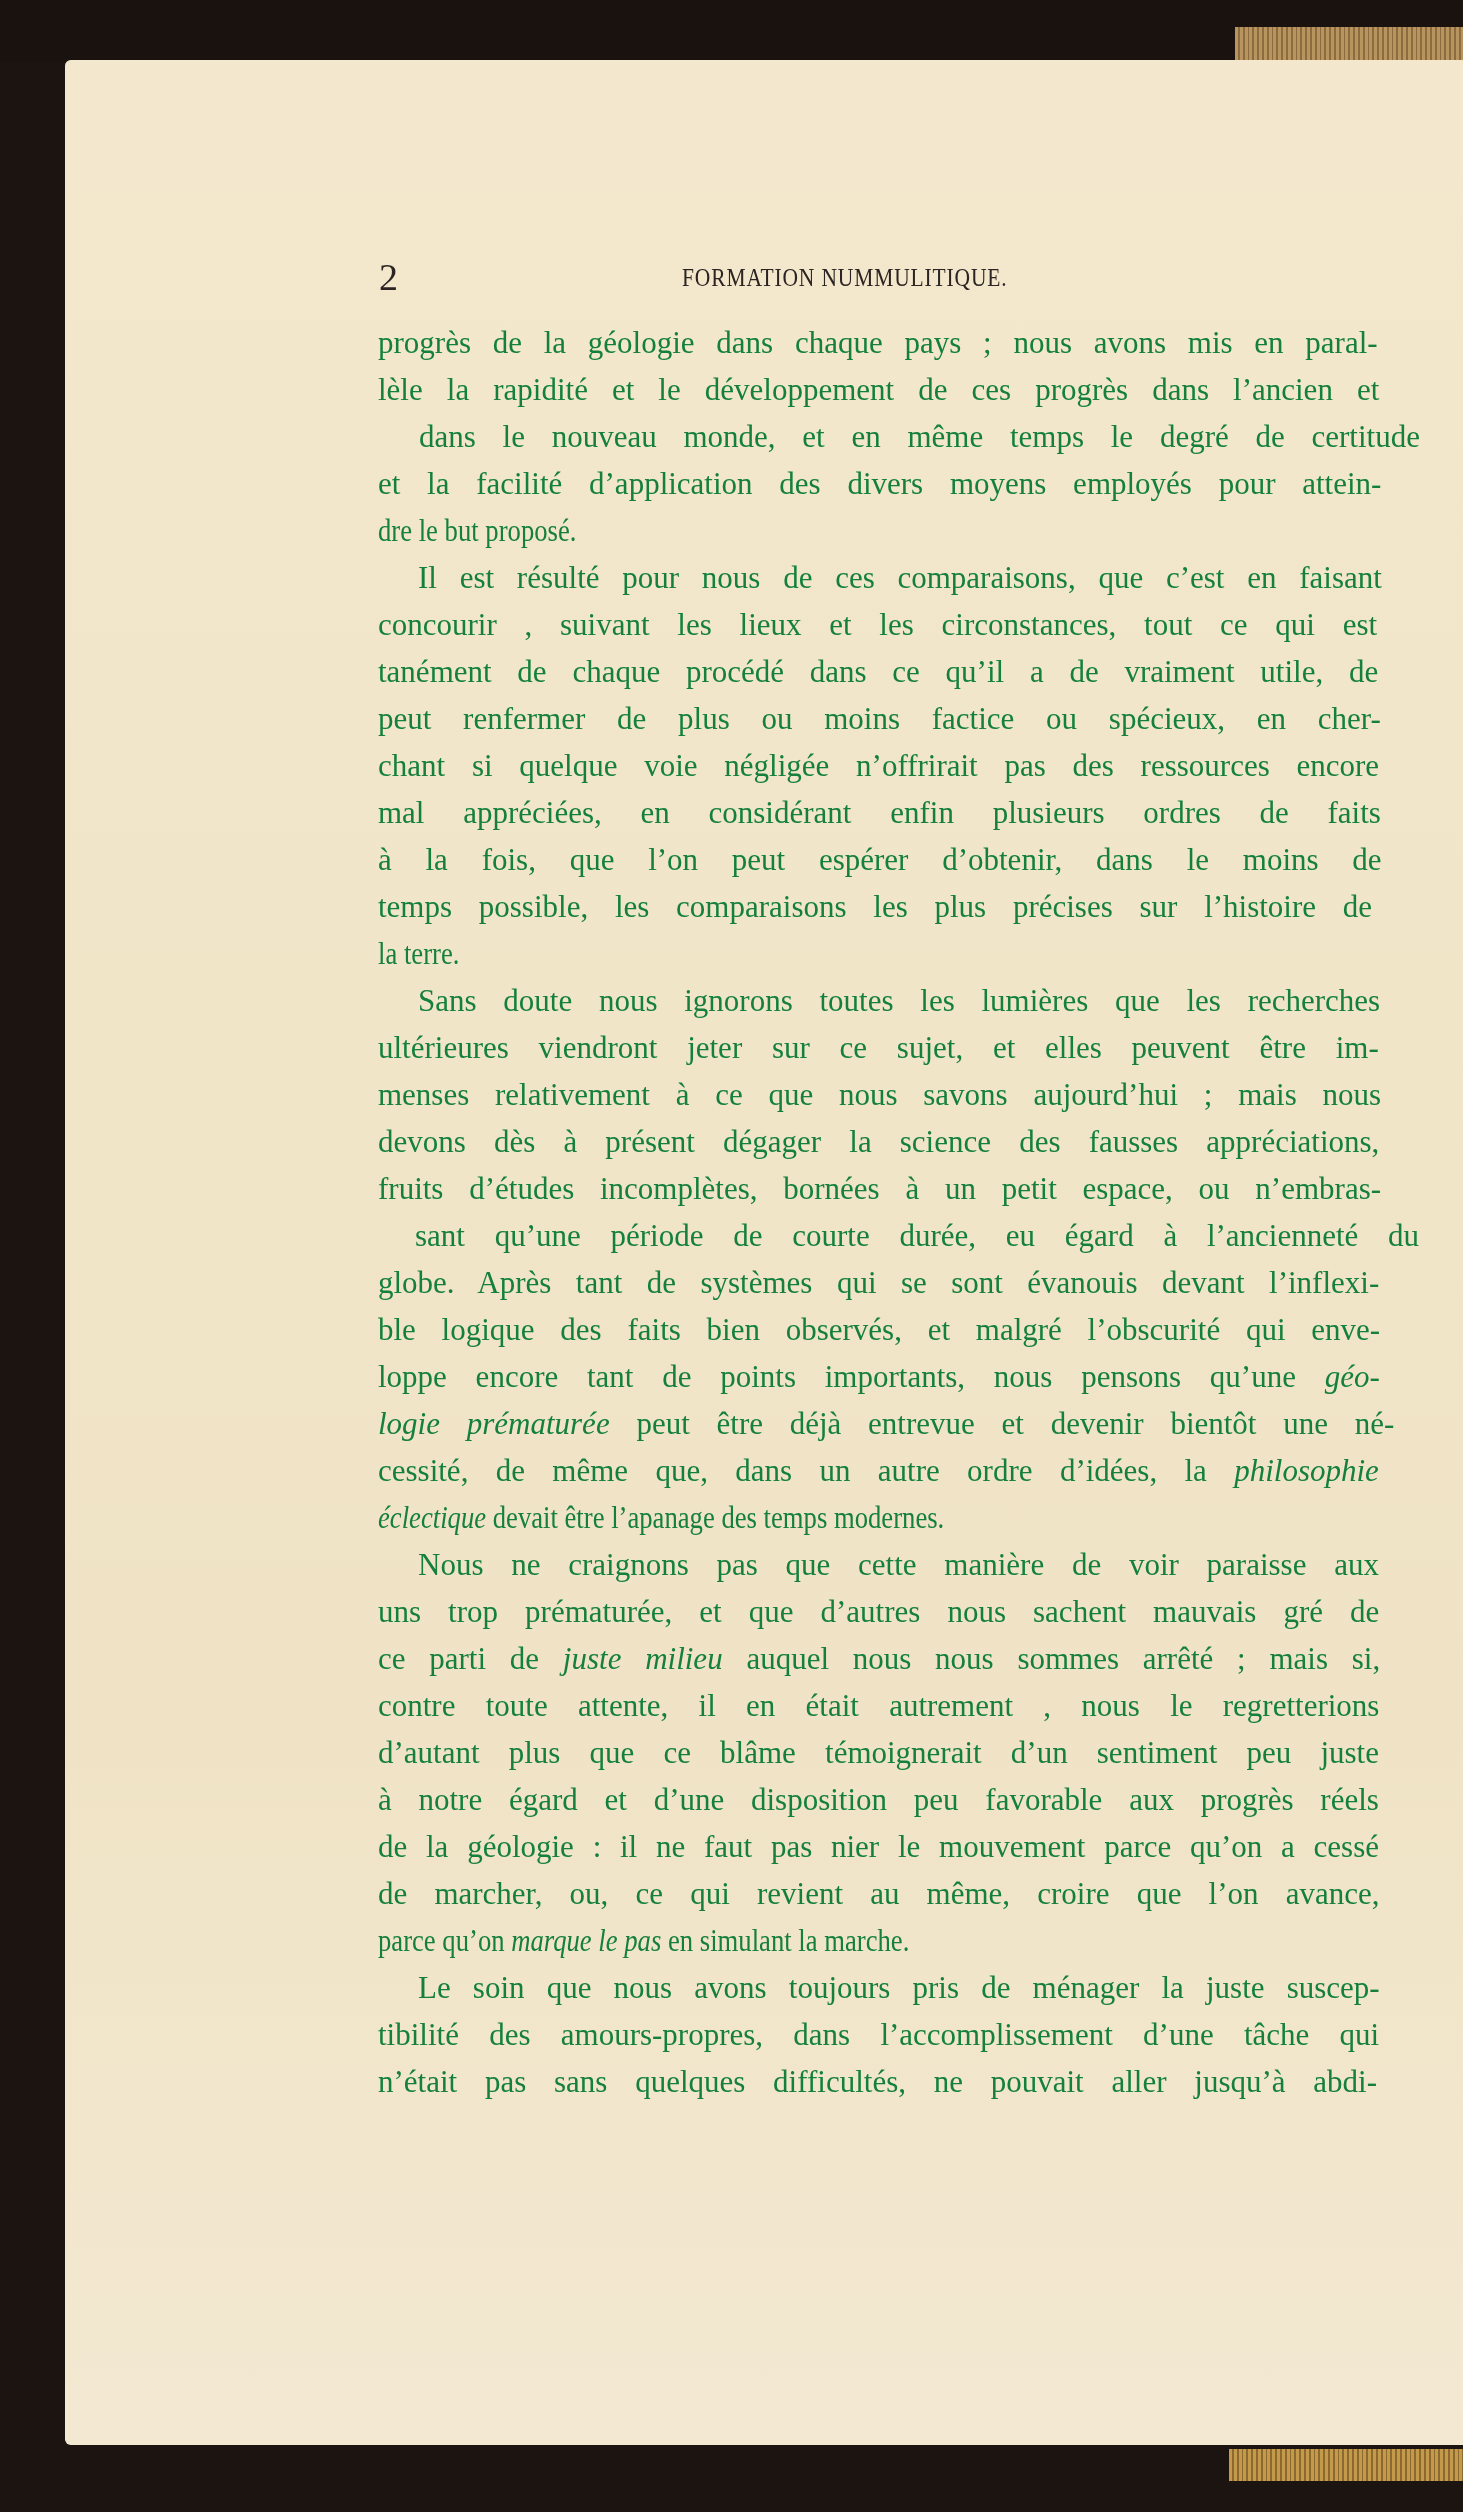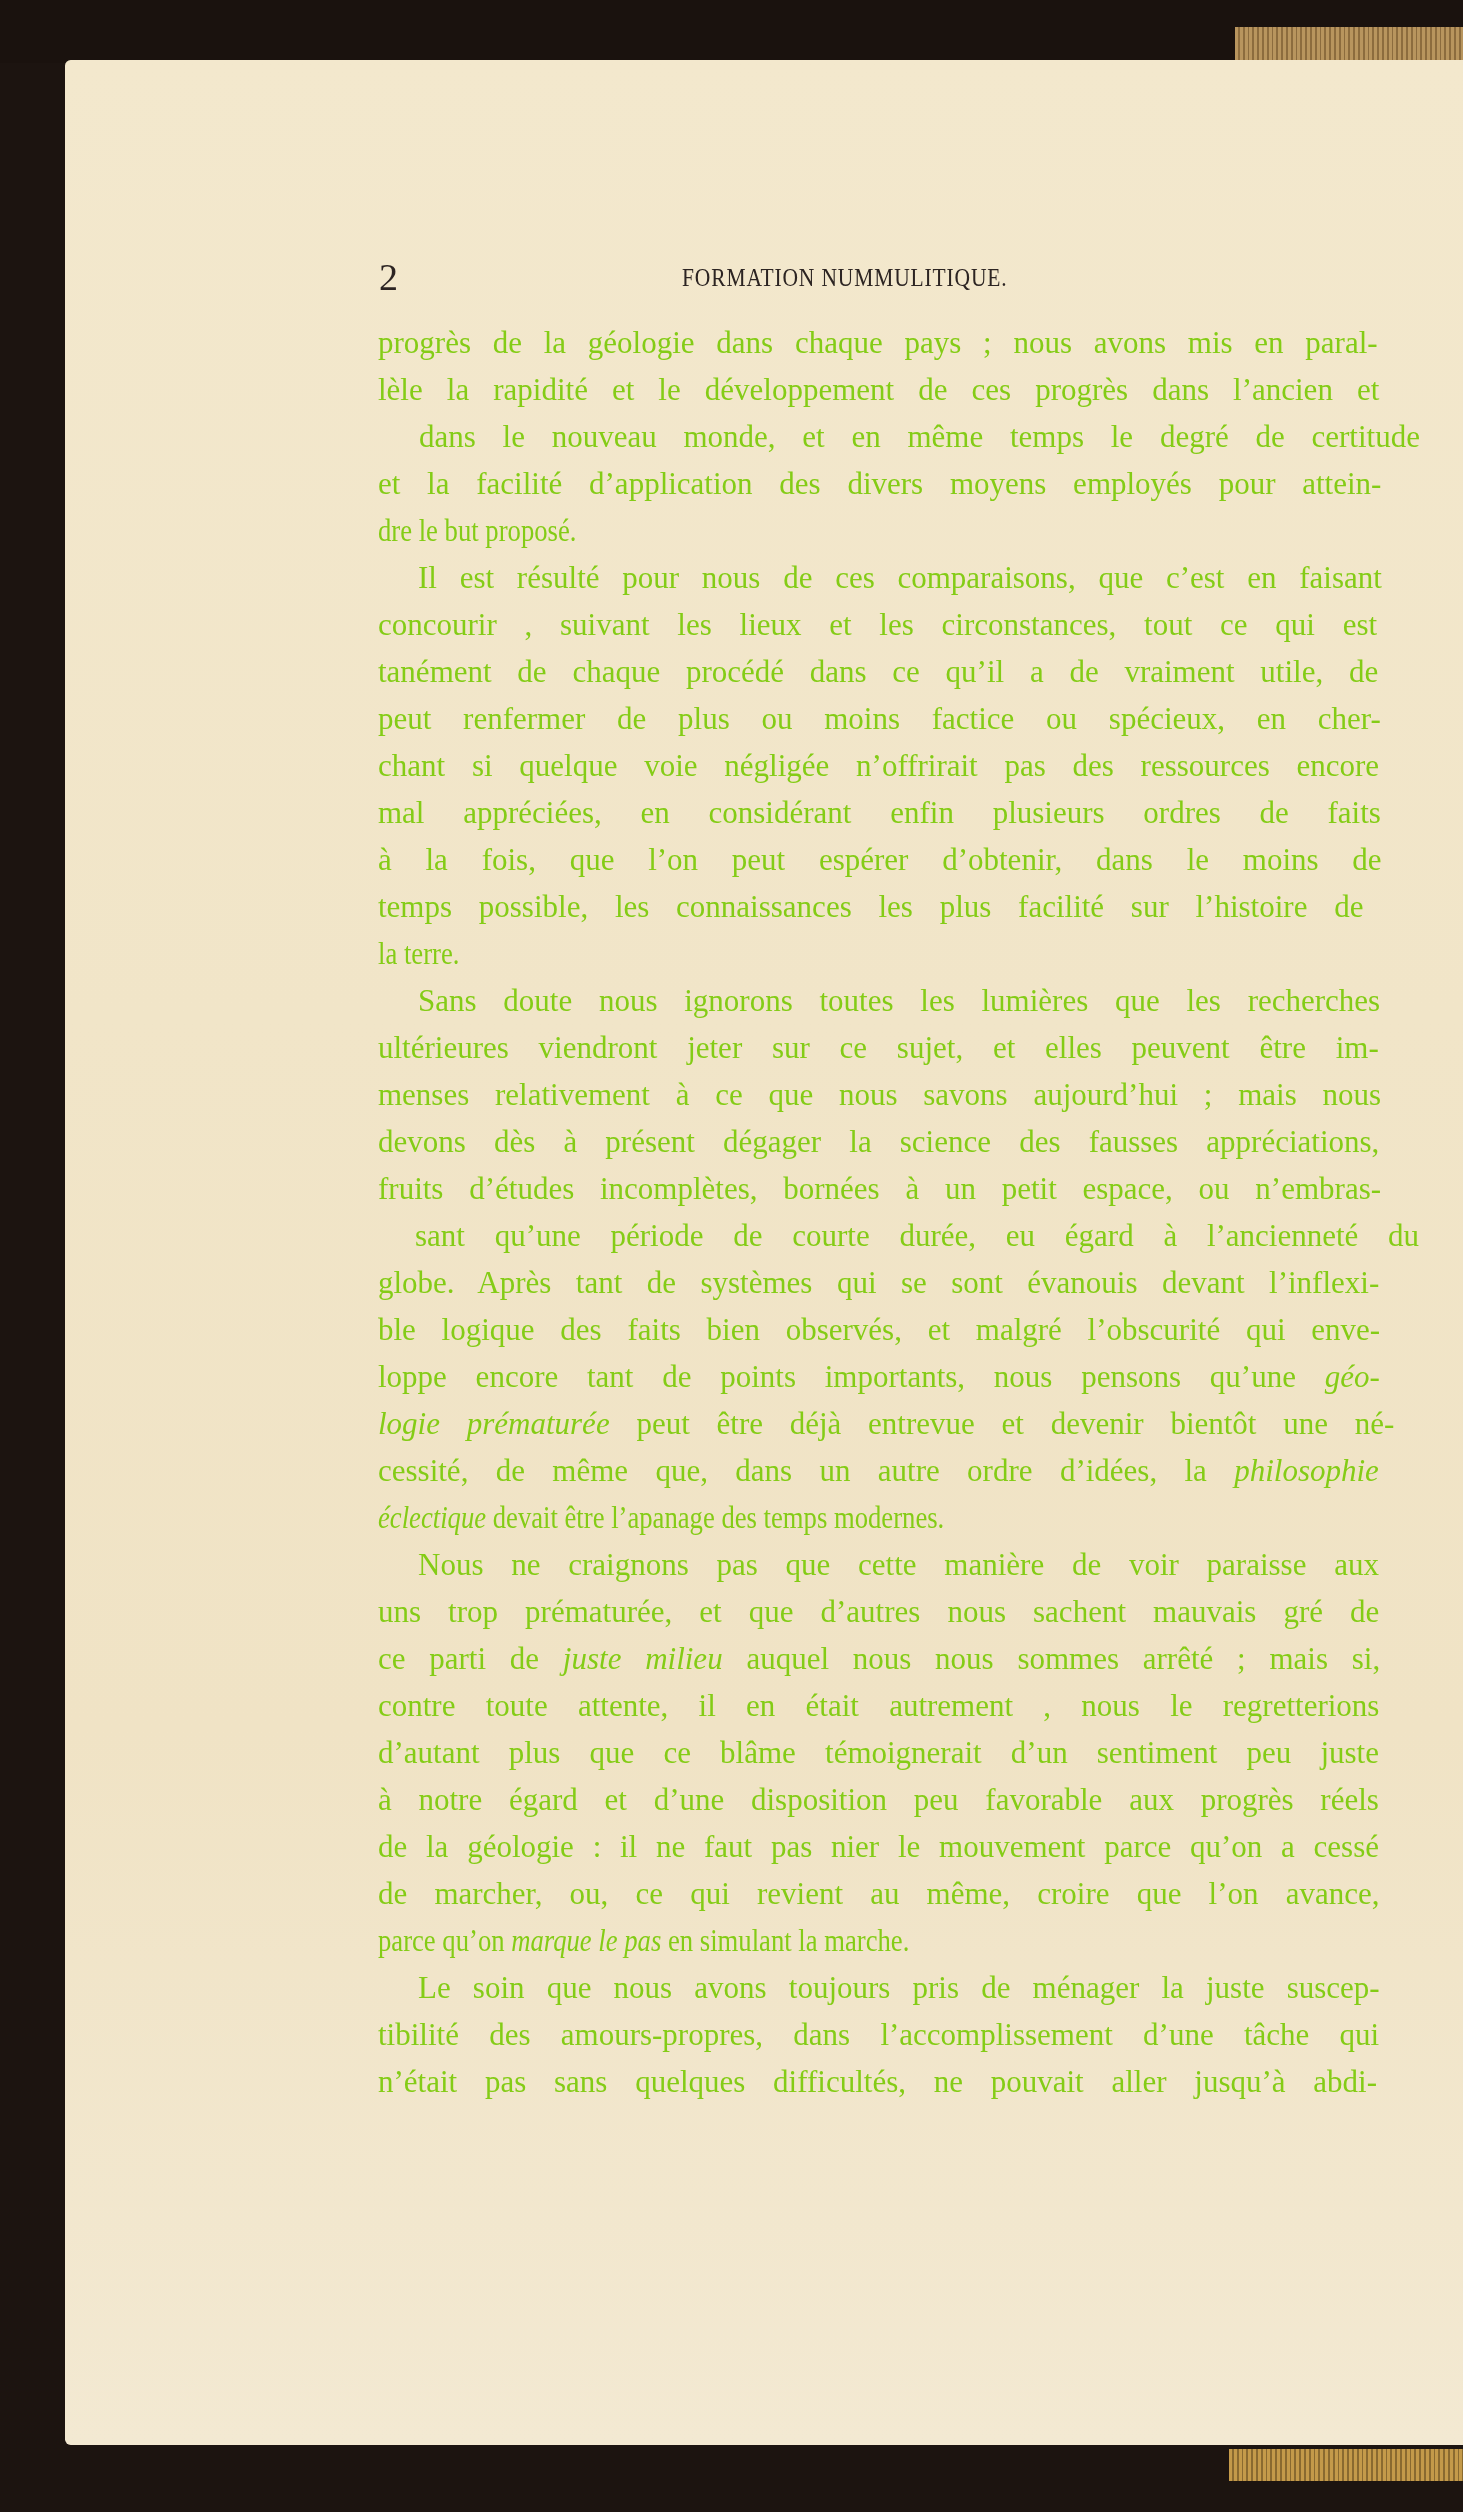--- a/index.html
+++ b/index.html
@@ -23,21 +23,21 @@
   }
   .page-number {
     position: absolute; left: 0; top: 0; font-size: 38px; color: #2c2422; line-height: 48px;
   }
   .running-head {
     position: absolute; left: 303px; top: 5.7px; font-size: 25px; letter-spacing: 1px;
     color: #2c2422; line-height: 38px; transform: scaleX(0.86); transform-origin: left center;
   }
   .body-text {
     position: absolute; left: 378px; top: 319px; width: 1013px;
-    color: #84cc16; font-size: 31px;
+    color: #15803d; font-size: 31px;
   }
   .line {
     height: 47px; line-height: 47px; white-space: nowrap;
     text-align: justify; text-align-last: justify; overflow: visible;
     display: block;
   }
   .line.last { text-align-last: left; }
   .line.indent { padding-left: 40px; }
   .line .inner { display: inline-block; transform-origin: left center; }
   em { font-style: italic; }
@@ -62,21 +62,21 @@
     <div class="line"><span class="inner" style="word-spacing: 19px; margin-left: 41px;"><span>dans le nouveau monde, et en même temps le degré de certitude</span></span></div>
     <div class="line"><span class="inner" style="word-spacing: 19px;"><span>et la facilité d’application des divers moyens employés pour attein-</span></span></div>
     <div class="line last"><span class="inner" style="transform: scaleX(0.86);"><span>dre le but proposé.</span></span></div>
     <div class="line indent"><span class="inner" style="word-spacing: 15px;"><span>Il est résulté pour nous de ces comparaisons, que c’est en faisant</span></span></div>
     <div class="line"><span class="inner" style="word-spacing: 20px;"><span>concourir , suivant les lieux et les circonstances, tout ce qui est</span></span></div>
     <div class="line"><span class="inner" style="word-spacing: 18px;"><span>tanément de chaque procédé dans ce qu’il a de vraiment utile, de</span></span></div>
     <div class="line"><span class="inner" style="word-spacing: 24px;"><span>peut renfermer de plus ou moins factice ou spécieux, en cher-</span></span></div>
     <div class="line"><span class="inner" style="word-spacing: 19px;"><span>chant si quelque voie négligée n’offrirait pas des ressources encore</span></span></div>
     <div class="line"><span class="inner" style="word-spacing: 31px;"><span>mal appréciées, en considérant enfin plusieurs ordres de faits</span></span></div>
     <div class="line"><span class="inner" style="word-spacing: 26px;"><span>à la fois, que l’on peut espérer d’obtenir, dans le moins de</span></span></div>
-    <div class="line"><span class="inner" style="word-spacing: 19px;"><span>temps possible, les connaissances les plus facilité sur l’histoire de</span></span></div>
+    <div class="line"><span class="inner" style="word-spacing: 19px;"><span>temps possible, les comparaisons les plus précises sur l’histoire de</span></span></div>
     <div class="line last"><span class="inner" style="transform: scaleX(0.86);"><span>la terre.</span></span></div>
     <div class="line indent"><span class="inner" style="word-spacing: 19px;"><span>Sans doute nous ignorons toutes les lumières que les recherches</span></span></div>
     <div class="line"><span class="inner" style="word-spacing: 22px;"><span>ultérieures viendront jeter sur ce sujet, et elles peuvent être im-</span></span></div>
     <div class="line"><span class="inner" style="word-spacing: 18px;"><span>menses relativement à ce que nous savons aujourd’hui ; mais nous</span></span></div>
     <div class="line"><span class="inner" style="word-spacing: 20.4px;"><span>devons dès à présent dégager la science des fausses appréciations,</span></span></div>
     <div class="line"><span class="inner" style="word-spacing: 18px;"><span>fruits d’études incomplètes, bornées à un petit espace, ou n’embras-</span></span></div>
     <div class="line"><span class="inner" style="word-spacing: 22px; margin-left: 37px;"><span>sant qu’une période de courte durée, eu égard à l’ancienneté du</span></span></div>
     <div class="line"><span class="inner" style="word-spacing: 16.7px;"><span>globe. Après tant de systèmes qui se sont évanouis devant l’inflexi-</span></span></div>
     <div class="line"><span class="inner" style="word-spacing: 18px;"><span>ble logique des faits bien observés, et malgré l’obscurité qui enve-</span></span></div>
     <div class="line"><span class="inner" style="word-spacing: 21px;"><span>loppe encore tant de points importants, nous pensons qu’une </span><em>géo-</em></span></div>

